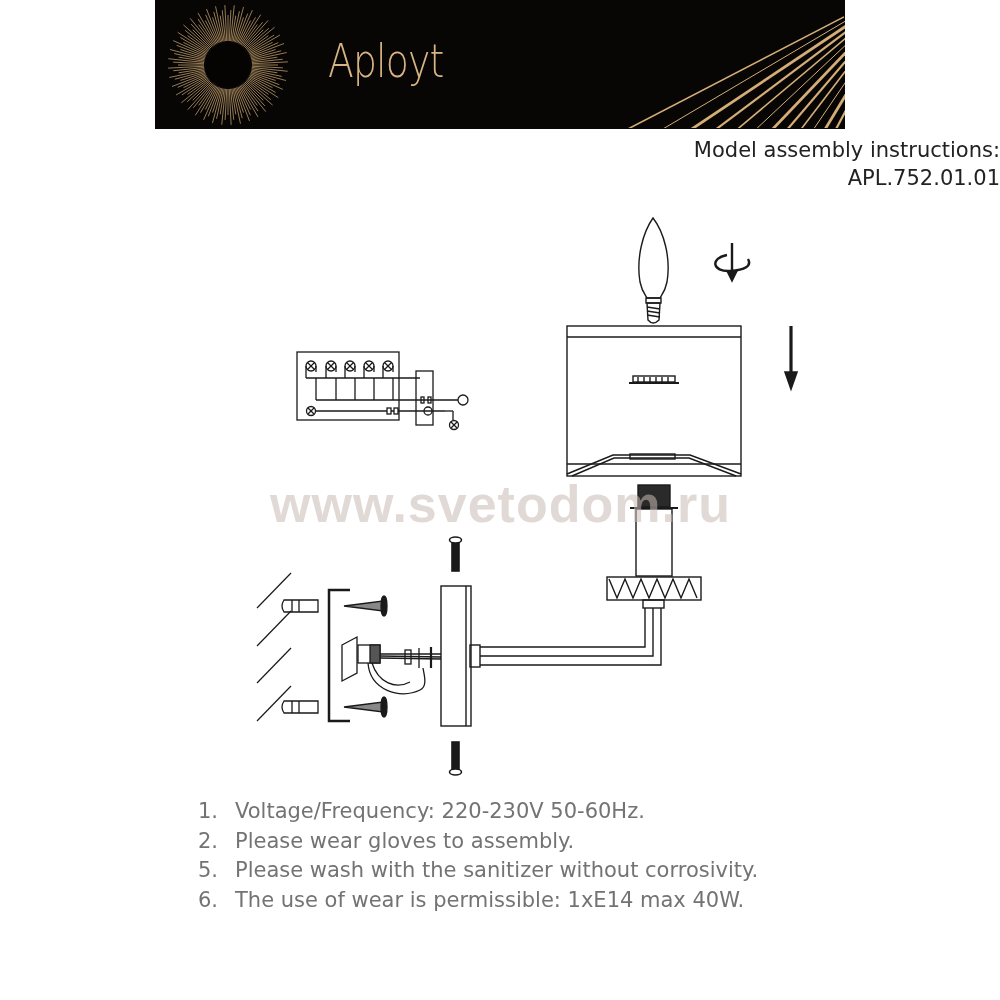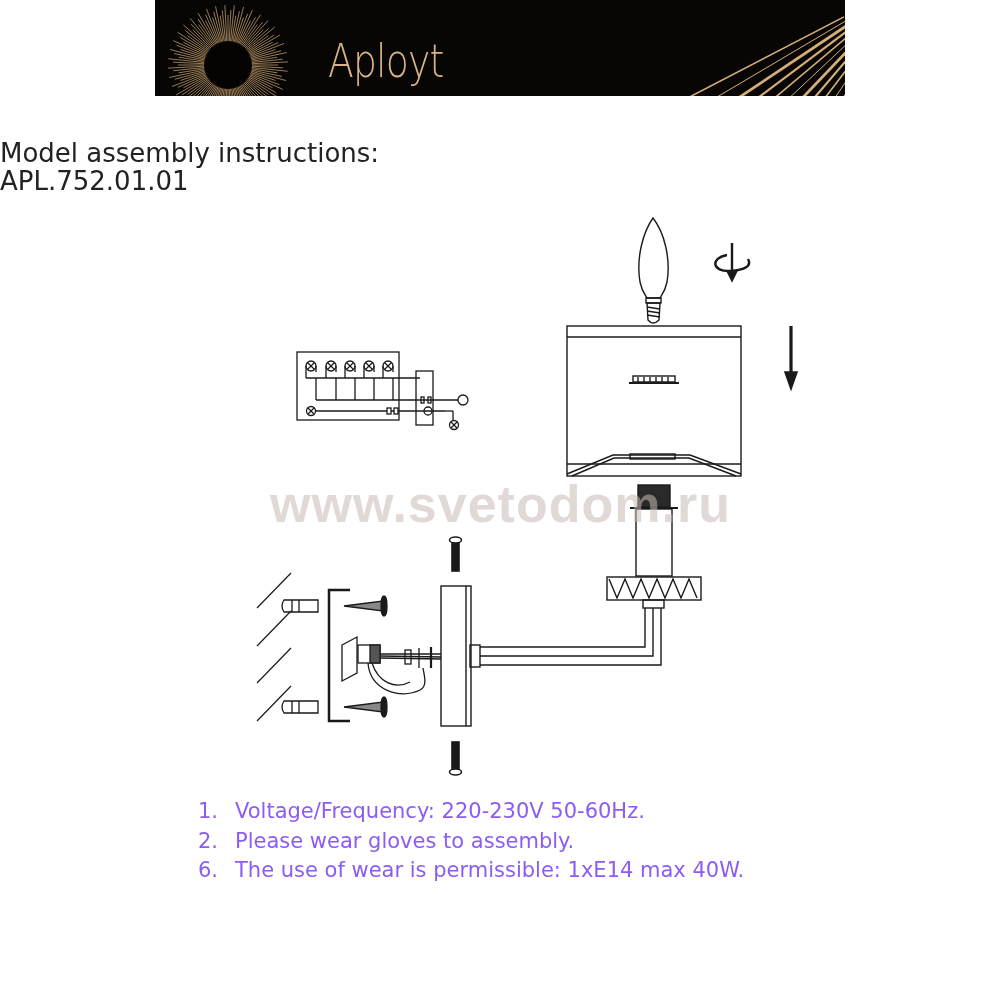--- a/index.html
+++ b/index.html
@@ -1,26 +1,26 @@
 <!DOCTYPE html>
 <html><head>
 <meta charset="utf-8">
 <style>
   html, body { margin:0; padding:0; background:#ffffff; }
   body { width:1000px; height:1000px; position:relative; overflow:hidden; font-family:"DejaVu Sans", sans-serif; color:#1a1a1a; }
-  .banner { position:absolute; left:155px; top:0; width:690px; height:96px; background:#070605; overflow:hidden; }
+  .banner { position:absolute; left:155px; top:0; width:690px; height:129px; background:#070605; overflow:hidden; }
   .banner svg { position:absolute; left:0; top:0; }
   .brand { position:absolute; left:173px; top:34px; font-family:"DejaVu Sans", sans-serif; font-weight:300; font-size:46px; letter-spacing:-1px; color:#d7b483; transform:scaleX(0.82); transform-origin:left top; }
-  .title { position:absolute; left:0; width:1000px; text-align:left; font-size:26px; color:#222; font-family:"DejaVu Sans", sans-serif; font-weight:normal; }
+  .title { position:absolute; left:0; width:1000px; text-align:right; font-size:21px; color:#222; font-family:"DejaVu Sans", sans-serif; font-weight:normal; }
   .t1 { top:138px; }
   .t2 { top:166px; }
   .diagram { position:absolute; left:0; top:0; }
   .watermark { position:absolute; left:258px; top:474px; font-family:"Liberation Sans", sans-serif; font-weight:bold; font-size:52px; color:rgba(200,185,180,0.55); letter-spacing:1px;margin-left:12px; }
   .instructions { position:absolute; left:198px; top:797px; margin:0; padding:0; list-style:none; }
-  .instructions li { font-size:21px; line-height:29.5px; height:29.5px; color:#8b5cf6; white-space:nowrap; font-family:"DejaVu Sans", sans-serif; }
+  .instructions li { font-size:21px; line-height:29.5px; height:29.5px; color:#737373; white-space:nowrap; font-family:"DejaVu Sans", sans-serif; }
   .instructions .num { display:inline-block; width:37px; }
 </style>
 </head>
 <body>
 
 <div class="banner">
   <svg width="690" height="128">
     <g stroke="#cfa873" stroke-width="0.8" opacity="0.9" id="burst">
         <line x1="97" y1="65" x2="123" y2="65"></line>
         <line x1="96.96710883410978" y1="66.25606294983065" x2="127.92462441150155" y2="67.87847759336191"></line>
@@ -324,14 +324,15 @@
     <line x1="419" y1="648" x2="419" y2="668"></line>
     <line x1="431" y1="647" x2="431" y2="668" stroke-width="2.2"></line>
   </g>
 </svg>
 
 <div class="watermark">www.svetodom.ru</div>
 
 <ol class="instructions">
   <li><span class="num">1.</span><span>Voltage/Frequency: 220-230V 50-60Hz.</span></li>
   <li><span class="num">2.</span><span>Please wear gloves to assembly.</span></li>
+  <li><span class="num">5.</span><span>Please wash with the sanitizer without corrosivity.</span></li>
   <li><span class="num">6.</span><span>The use of wear is permissible: 1xE14 max 40W.</span></li>
 </ol>
 
 </body></html>

